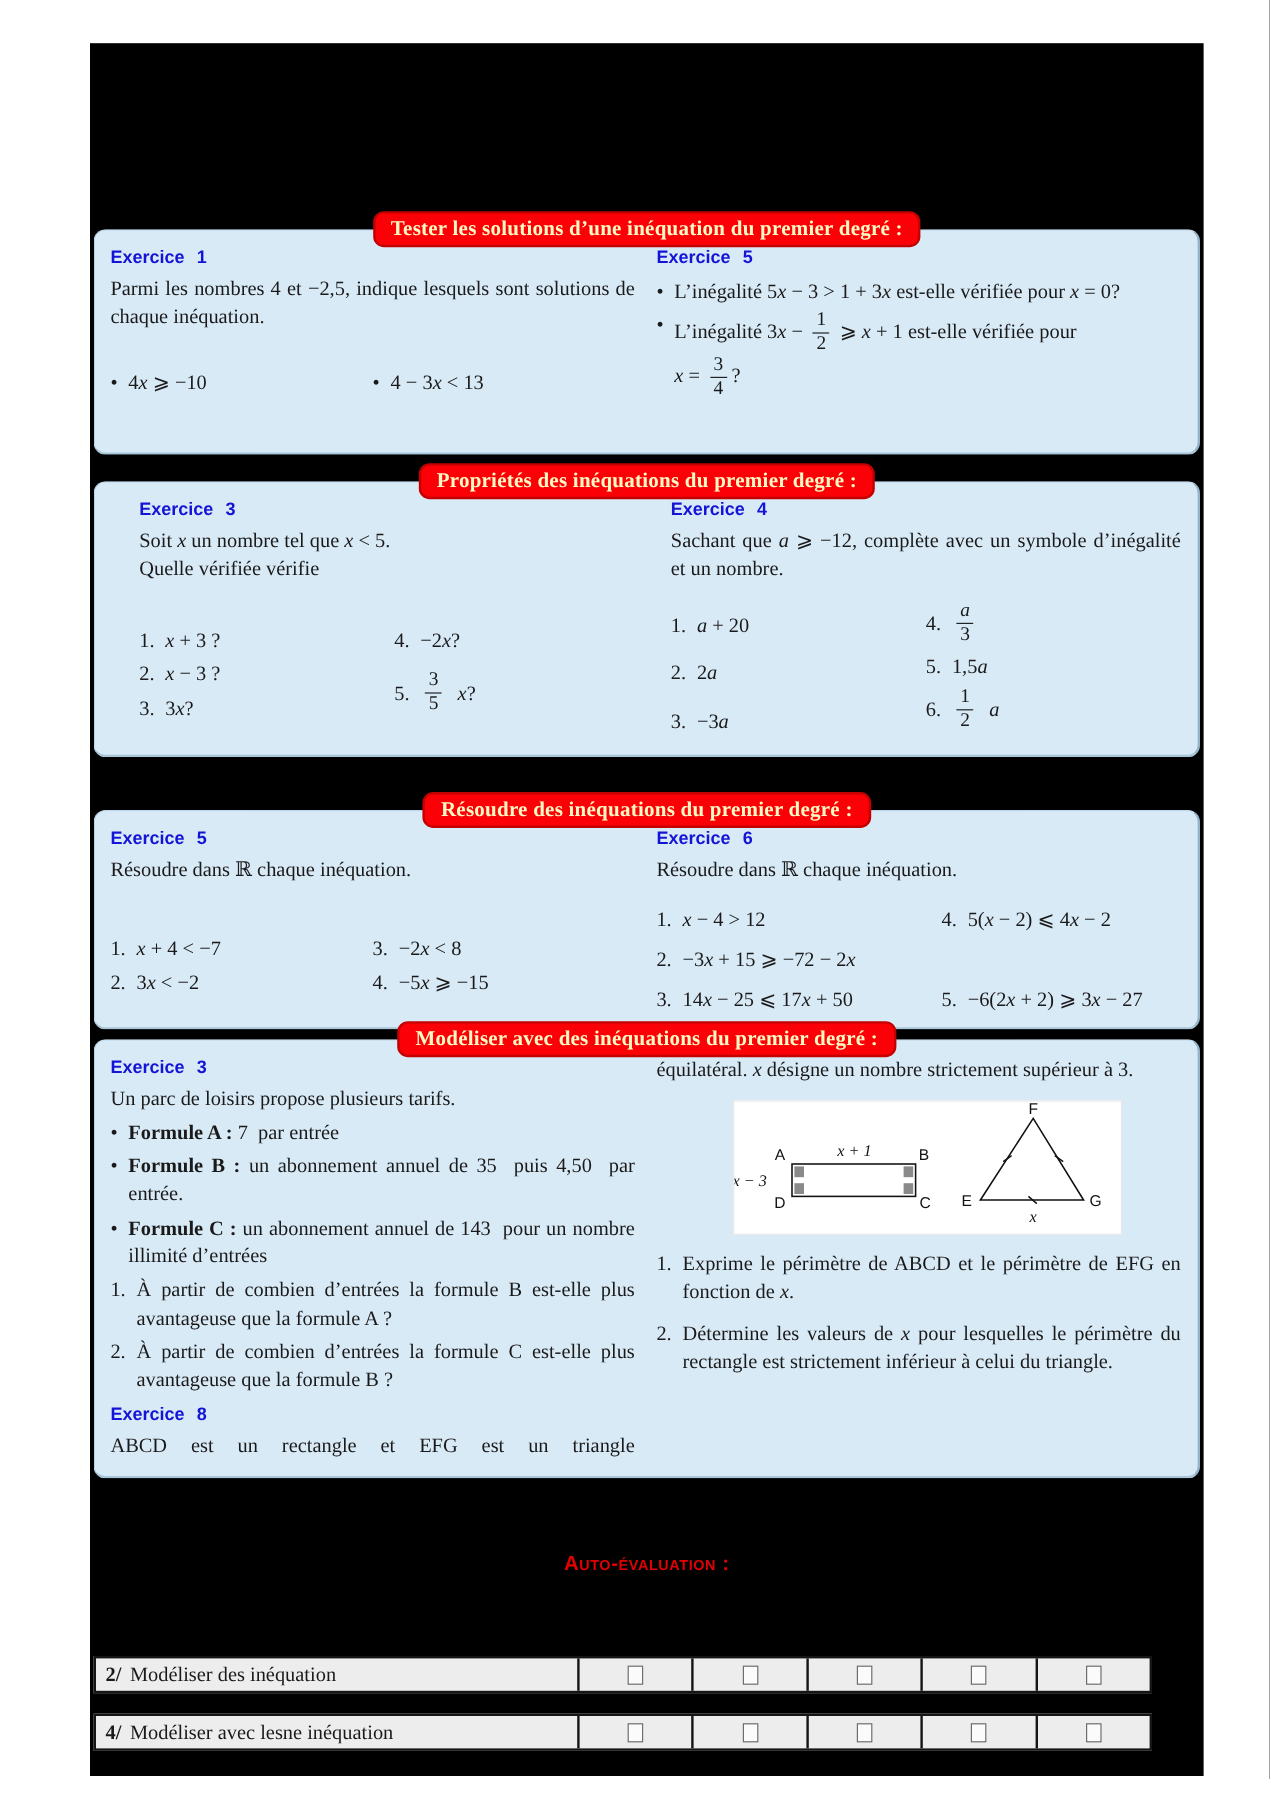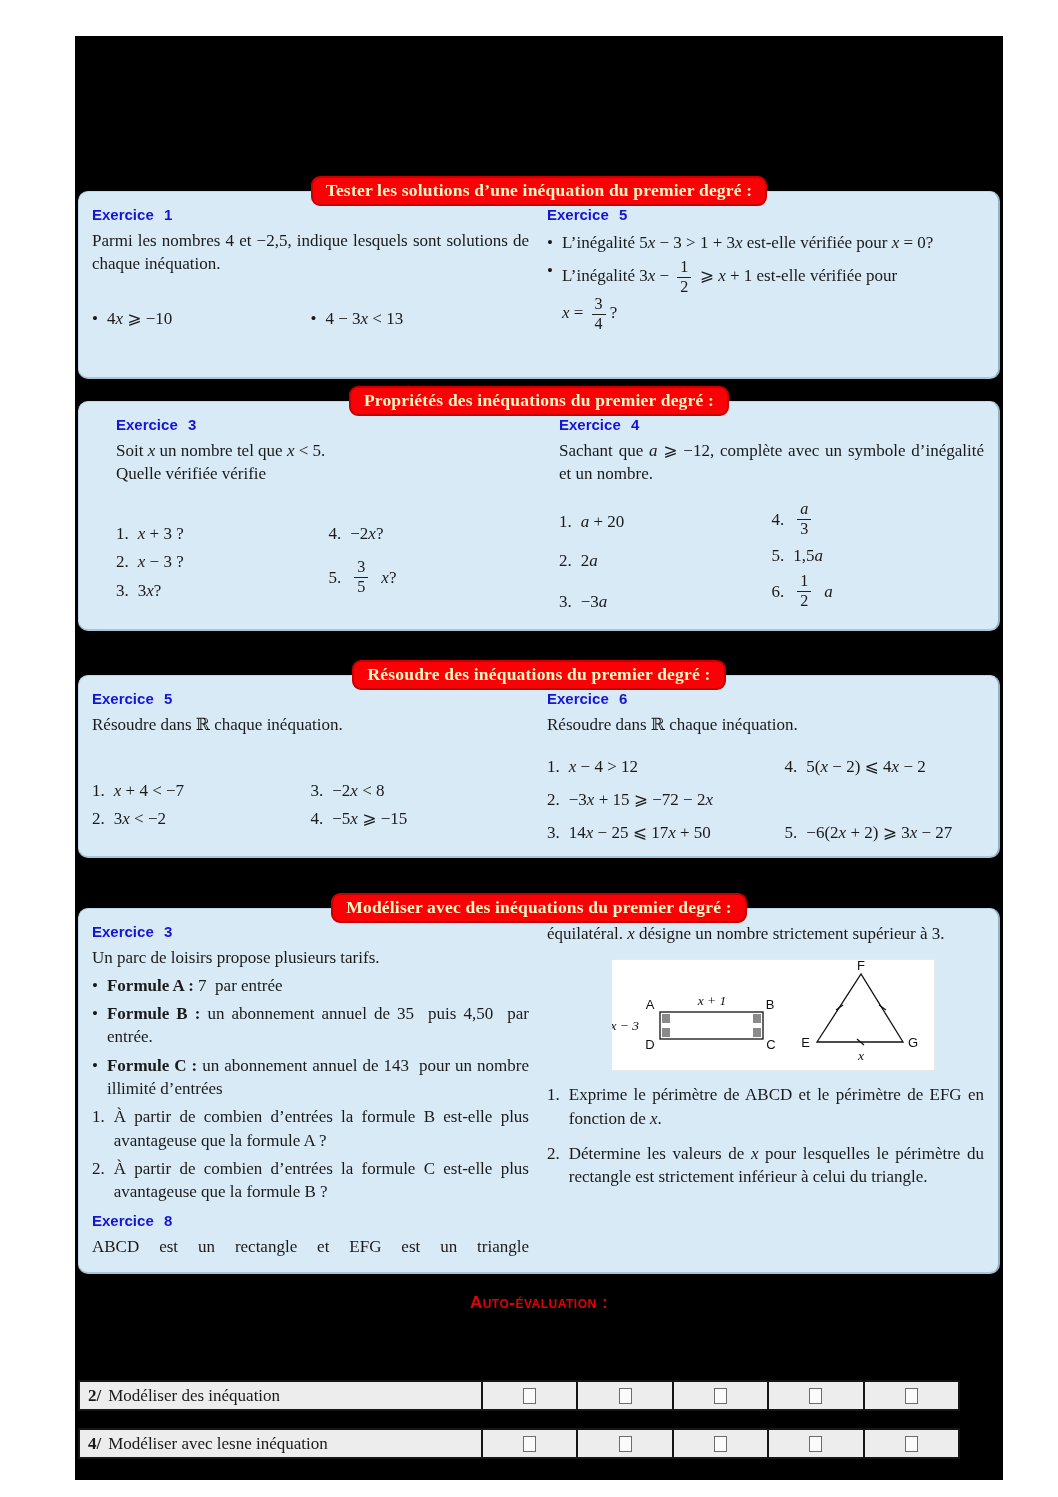--- a/index.html
+++ b/index.html
@@ -250,21 +250,21 @@
                   <span class="qn">5.</span>
                   <span class="mx">−6(2<i>x</i> + 2) ⩾ 3<i>x</i> − 27</span>
                 </div>
             </div>
           </div>
         </div>
       </div>
     </div>
   </div>
 
-  <div class="section" style="top:893px;">
+  <div class="section" style="top:851px;">
     <div class="banner-wrap"><div class="banner">Modéliser avec des inéquations du premier degré :</div></div>
     <div class="bluebox" style="height:363px;">
       <div class="cols">
         <div class="col">
           <div class="exlabel">Exercice 3</div>
           <div>Un parc de loisirs propose plusieurs tarifs.</div>
           <div class="bullet">
             <span class="bdot">•</span>
             <div class="btext para"><b>Formule A :</b> <span>7&nbsp; par entrée</span></div>
           </div>

